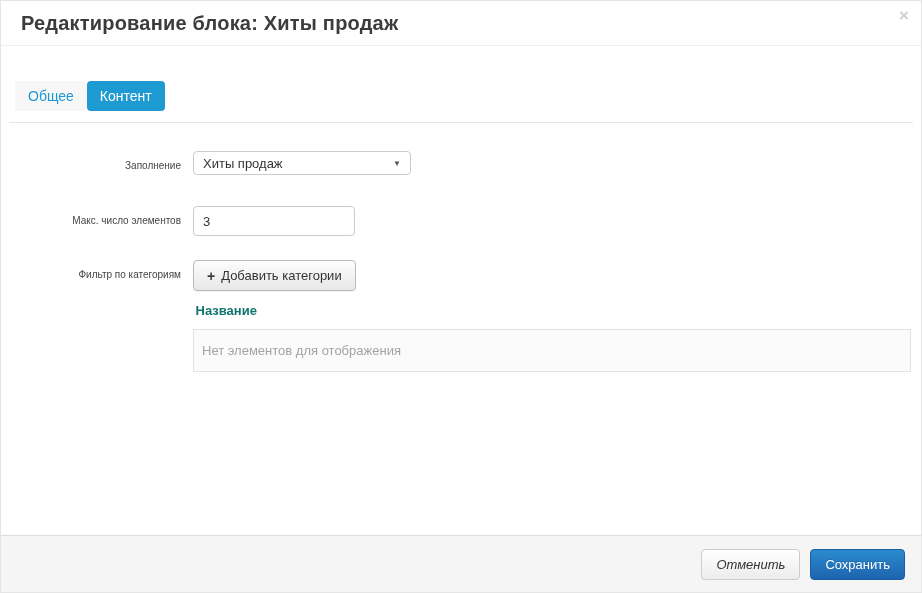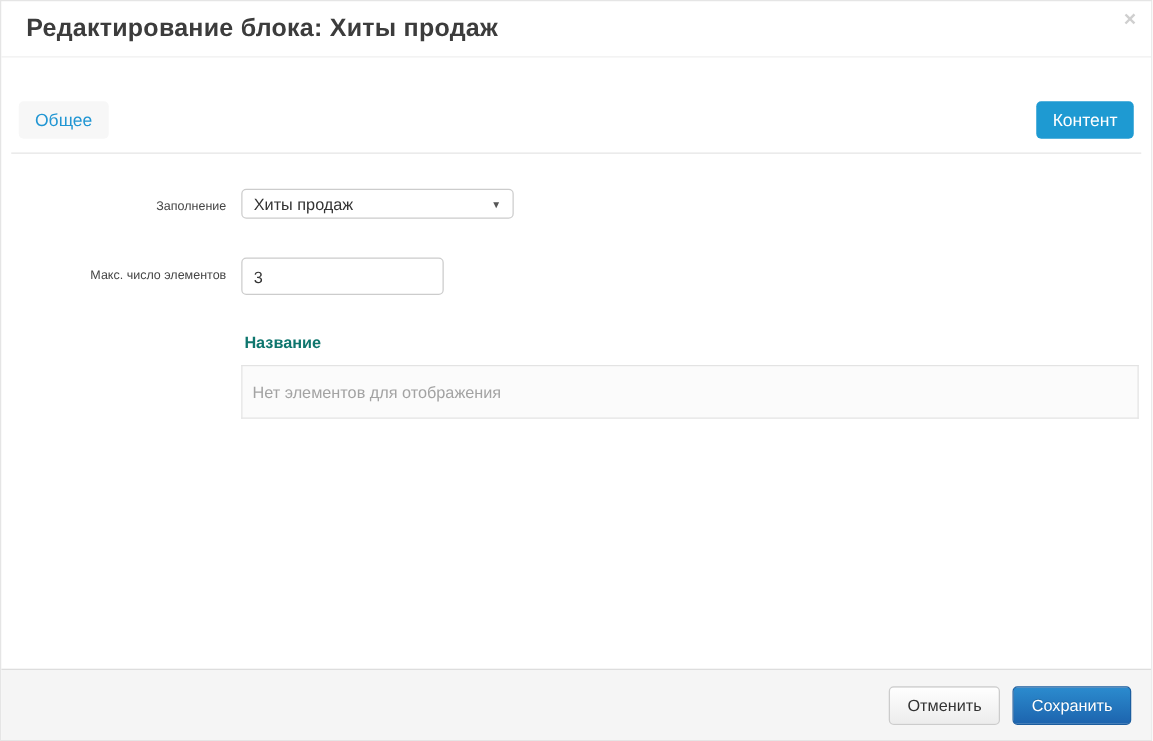--- a/index.html
+++ b/index.html
@@ -29,21 +29,21 @@
     position:absolute; top:6px; right:12px;
     font-size:17px; font-weight:bold; color:#cfcfcf;
     cursor:pointer; line-height:1;
     background:none; border:none;
     font-family:"Liberation Sans", sans-serif;
   }
 
   
   .modal-body { flex:1; padding:35px 8px 0; }
 
-  .tabs { display:flex; gap:12px; margin:0 6px 11px;justify-content:space-between; }
+  .tabs { display:flex; gap:0; margin:0 6px 11px; }
   .tab {
     font-size:14px; line-height:1;
     padding:8px 13px;
     border-radius:4px;
     background:#f7f7f7; color:#2196d3;
     cursor:pointer; border:none;
     font-family:"Liberation Sans", sans-serif;
   }
   .tab.active { background:#1e9ad2; color:#fff; }
 
@@ -118,20 +118,21 @@
   .btn {
     height:31px; padding:0 14px;
     border-radius:4px; font-size:13px;
     font-family:"Liberation Sans", sans-serif;
     cursor:pointer;
   }
   .btn-cancel {
     border:1px solid #ccc;
     background:linear-gradient(to bottom,#ffffff,#ececec);
     color:#333;
+    font-style:italic;
   }
   .btn-save {
     border:1px solid #1b5d9f;
     background:linear-gradient(to bottom,#2b8bce,#1d64ae);
     color:#fff;
     text-shadow:0 -1px 0 rgba(0,0,0,.15);
   }
 </style>
 </head>
 <body>
@@ -158,20 +159,27 @@
         <span>Хиты продаж</span>
         <span class="select-caret">▼</span>
       </div>
     </div>
 
     <div class="form-row row-max">
       <label class="field-label">Макс. число элементов</label>
       <input class="text-input" type="text" value="3" style="">
     </div>
 
+    <div class="form-row row-cats">
+      <label class="field-label">Фильтр по категориям</label>
+      <button class="add-btn">
+        <span class="plus-glyph">+</span>
+        <span>Добавить категории</span>
+      </button>
+    </div>
 
     <div class="table-wrap">
       <table class="cat-table">
         <thead>
           <tr>
             <th>Название</th>
           </tr>
         </thead>
         <tbody>
           <tr>

